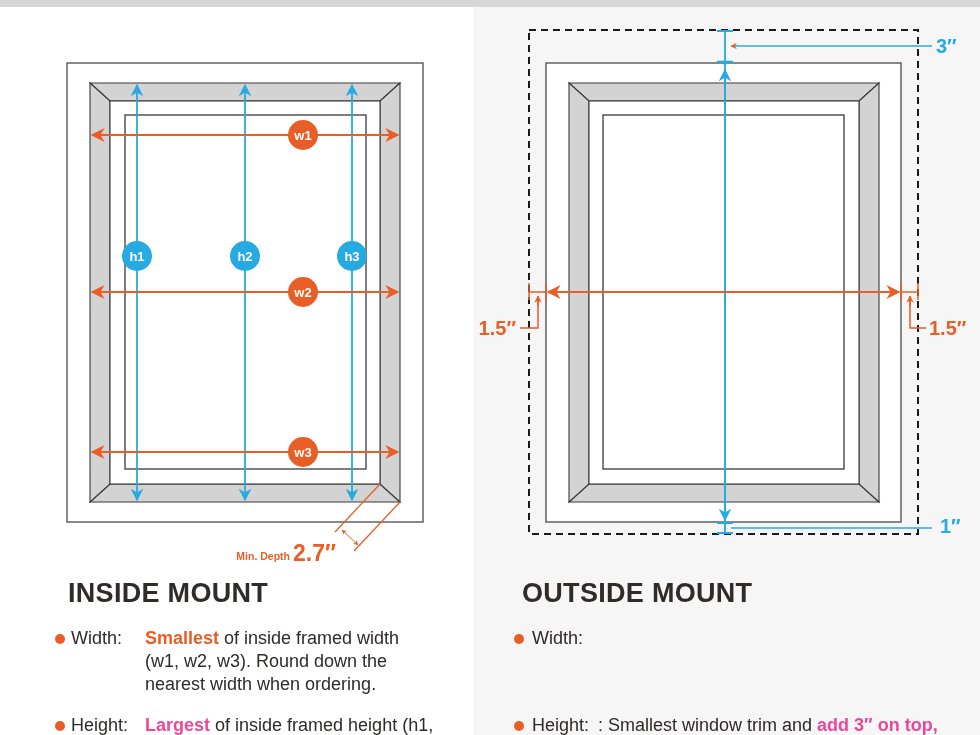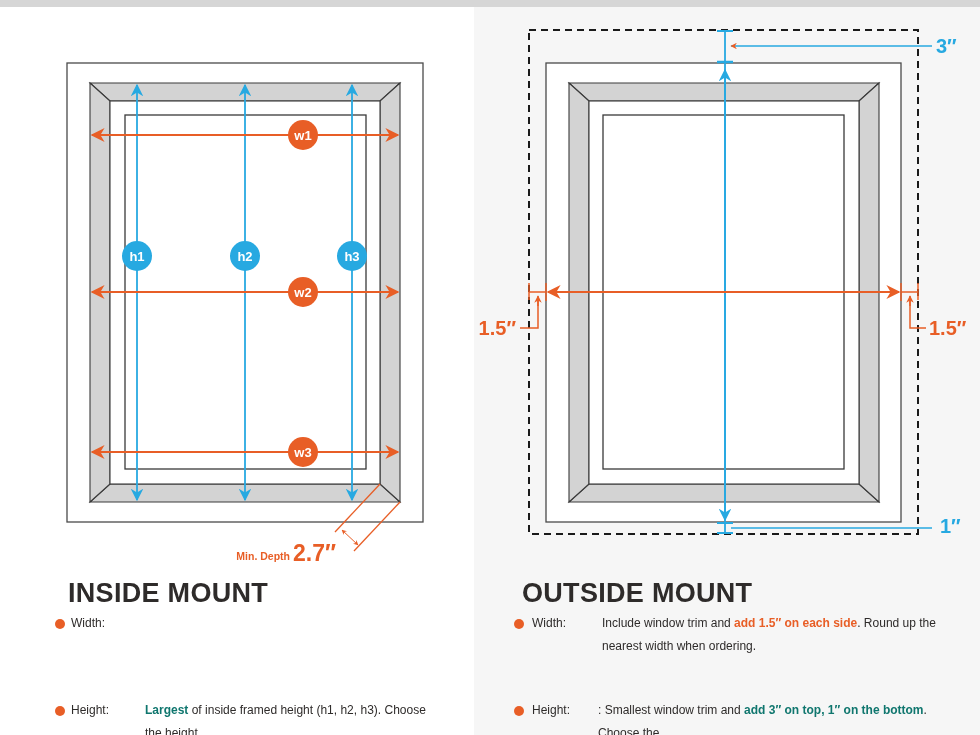--- a/index.html
+++ b/index.html
@@ -2,26 +2,26 @@
 <html><head>
 <meta charset="utf-8">
 <style>
   html,body{margin:0;padding:0;}
   body{width:980px;height:735px;overflow:hidden;position:relative;background:#ffffff;font-family:"Liberation Sans","DejaVu Sans",sans-serif;}
   .topbar{position:absolute;left:0;top:0;width:980px;height:7px;background:#d6d6d6;}
   .left-panel{position:absolute;left:0;top:7px;width:474px;height:728px;background:#ffffff;}
   .right-panel{position:absolute;left:474px;top:7px;width:506px;height:728px;background:#f6f6f6;}
   svg.diagram{position:absolute;left:0;top:0;}
   .heading{position:absolute;font-weight:bold;font-size:27px;color:#2e2b2a;letter-spacing:0.3px;}
-  .bullet-row{position:absolute;font-size:12px;color:#2e2b2a;line-height:23px;}
+  .bullet-row{position:absolute;font-size:18px;color:#2e2b2a;line-height:23px;margin-top:15px;}
   .bullet-dot{position:absolute;width:10px;height:10px;border-radius:50%;background:#e85e26;top:7px;}
   .bullet-label{position:absolute;white-space:nowrap;}
   .bullet-text{position:absolute;}
   .hl-orange{color:#e85e26;font-weight:bold;}
-  .hl-blue{color:#0f766e;font-weight:bold;}
+  .hl-blue{color:#ec4899;font-weight:bold;}
   .svg-text{font-family:"Liberation Sans","DejaVu Sans",sans-serif;font-weight:bold;}
 </style>
 </head>
 <body>
 
 <div class="topbar"></div>
 <div class="left-panel"></div>
 <div class="right-panel"></div>
 
 <svg class="diagram" width="980" height="735" viewBox="0 0 980 735">
@@ -141,33 +141,33 @@
     <line x1="910" y1="306" x2="910" y2="296" stroke="#e85e26" stroke-width="1.5" marker-end="url(#arrOs)"></line>
     <text x="929" y="335" font-size="20" fill="#e85e26" class="svg-text">1.5″</text>
   </g>
 </svg>
 
 <div class="heading" style="left:56px;top:578px;margin-left:12px;">INSIDE MOUNT</div>
 
 <div class="bullet-row" style="left:55px;top:612px;width:410px;height:70px;">
   <span class="bullet-dot" style="left:0;"></span>
   <span class="bullet-label" style="left:16px;top:0;">Width:</span>
+  <span class="bullet-text" style="left:90px;top:0;width:290px;"><span class="hl-orange">Smallest</span><span> of inside framed width (w1, w2, w3). Round down the nearest width when ordering.</span></span>
 </div>
 
 <div class="bullet-row" style="left:55px;top:699px;width:410px;height:50px;">
   <span class="bullet-dot" style="left:0;"></span>
   <span class="bullet-label" style="left:16px;top:0;">Height:</span>
   <span class="bullet-text" style="left:90px;top:0;width:290px;"><span class="hl-blue">Largest</span><span> of inside framed height (h1, h2, h3). Choose the height</span></span>
 </div>
 
 <div class="heading" style="left:522px;top:578px;">OUTSIDE MOUNT</div>
 
 <div class="bullet-row" style="left:514px;top:612px;width:460px;height:70px;">
   <span class="bullet-dot" style="left:0;"></span>
   <span class="bullet-label" style="left:18px;top:0;">Width:</span>
-  <span class="bullet-text" style="left:88px;top:0;width:350px;"><span>Include window trim and </span><span class="hl-orange">add 1.5″ on each side</span><span>. Round up the nearest width when ordering.</span></span>
 </div>
 
 <div class="bullet-row" style="left:514px;top:699px;width:460px;height:50px;">
   <span class="bullet-dot" style="left:0;"></span>
   <span class="bullet-label" style="left:18px;top:0;">Height:</span>
   <span class="bullet-text" style="left:84px;top:0;width:340px;"><span>: Smallest window trim and </span><span class="hl-blue">add 3″ on top, 1″ on the bottom</span><span>. Choose the</span></span>
 </div>
 
 </body></html>

